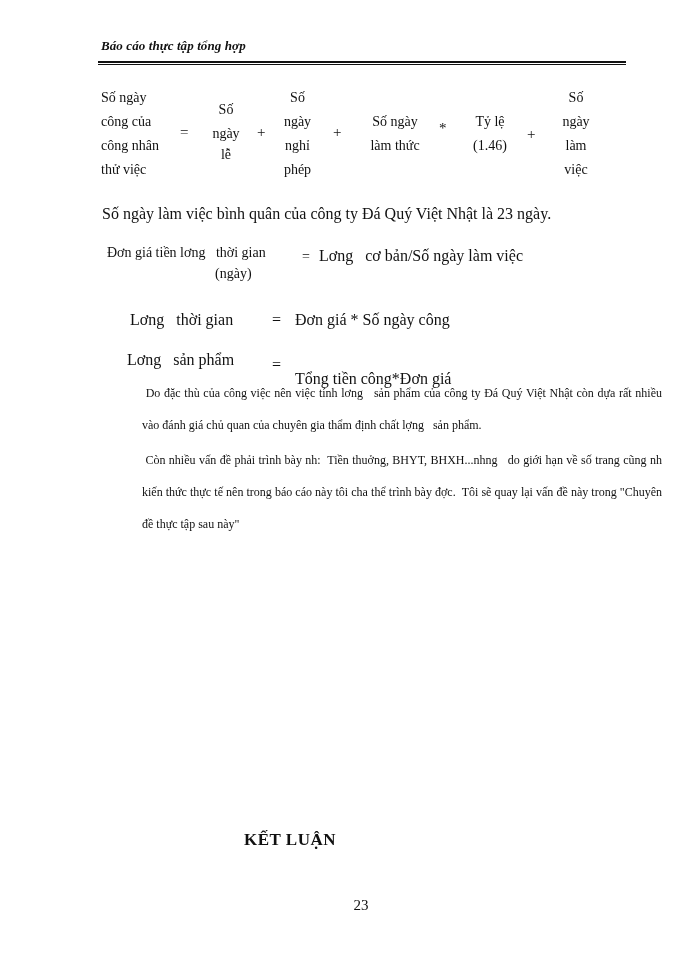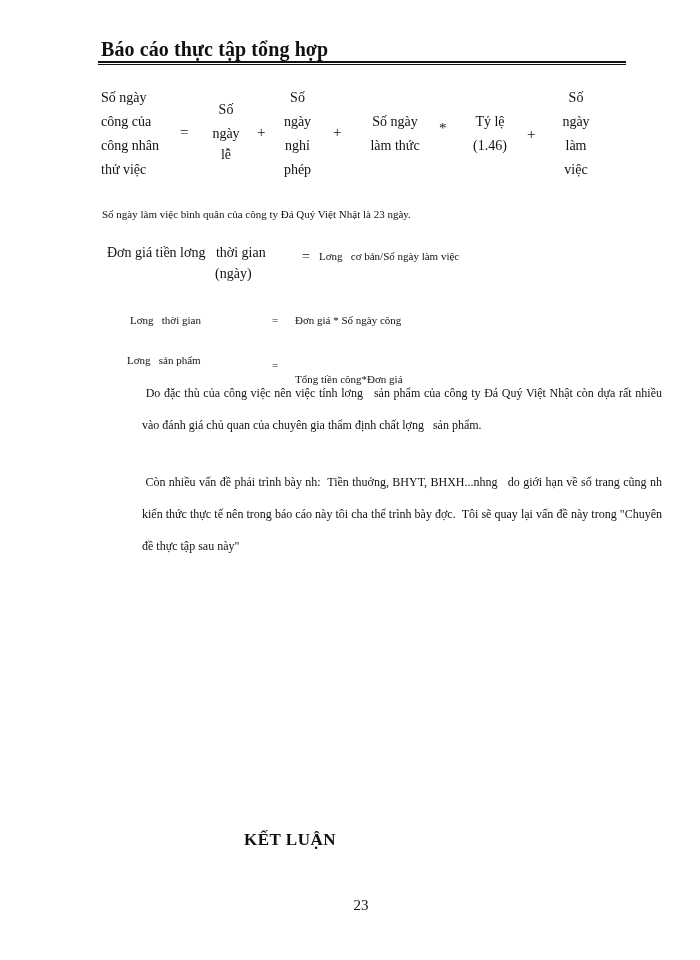--- a/index.html
+++ b/index.html
@@ -14,21 +14,22 @@
       overflow: hidden;
       font-family: "Liberation Serif", "DejaVu Serif", serif;
       color: #111111;
     }
     .page { position: absolute; inset: 0; }
 
     .header-title {
       position: absolute;
       left: 101px;
       top: 38px;
-      font-size: 20px;
+      font-size: 13px;
+      font-style: italic;
       font-weight: bold;
       letter-spacing: 0.1px;
     }
     .header-rule {
       position: absolute;
       left: 98px;
       top: 61px;
       width: 528px;
       height: 1px;
       border-top: 2px solid #111;
@@ -45,21 +46,21 @@
     }
     .fx.left { text-align: left; }
     .op {
       position: absolute;
       font-size: 15px;
       line-height: 20px;
     }
 
     .txt {
       position: absolute;
-      font-size: 11px;
+      font-size: 16px;
       line-height: 24px;
       white-space: nowrap;
     }
 
     .para {
       position: absolute;
       left: 102px;
       width: 520px;
       font-size: 12px;
       line-height: 32px;
@@ -154,19 +155,19 @@
     <div class="txt" style="left:295px; top:308px;">Đơn giá * Số ngày công</div>
   </div>
 
   <div>
     <div class="txt" style="left:127px; top:348px; white-space:pre;">Lơng   sản phẩm</div>
     <div class="txt" style="left:272px; top:353px;">=</div>
     <div class="txt" style="left:295px; top:367px;">Tổng tiền công*Đơn giá</div>
   </div>
 
   <div class="para" style="top:377px; white-space:pre-wrap;"> Do đặc thù của công việc nên việc tính lơng   sản phẩm của công ty Đá Quý Việt Nhật còn dựa rất nhiều vào đánh giá chủ quan của chuyên gia thẩm định chất lợng   sản phẩm.</div>
-  <div class="para" style="top:466px; white-space:pre-wrap;font-family:Liberation Serif, serif;"> Còn nhiều vấn đề phải trình bày nh:  Tiền thuởng, BHYT, BHXH...nhng   do giới hạn về số trang cũng nh   kiến thức thực tế nên trong báo cáo này tôi cha thể trình bày đợc.  Tôi sẽ quay lại vấn đề này trong "Chuyên đề thực tập sau này"</div>
+  <div class="para" style="top:444px; white-space:pre-wrap;font-family:Liberation Serif, serif;"> Còn nhiều vấn đề phải trình bày nh:  Tiền thuởng, BHYT, BHXH...nhng   do giới hạn về số trang cũng nh   kiến thức thực tế nên trong báo cáo này tôi cha thể trình bày đợc.  Tôi sẽ quay lại vấn đề này trong "Chuyên đề thực tập sau này"</div>
 
   <div class="conclusion">KẾT LUẬN</div>
 
   <div class="page-number">23</div>
 
 </div>
 
 </body></html>

